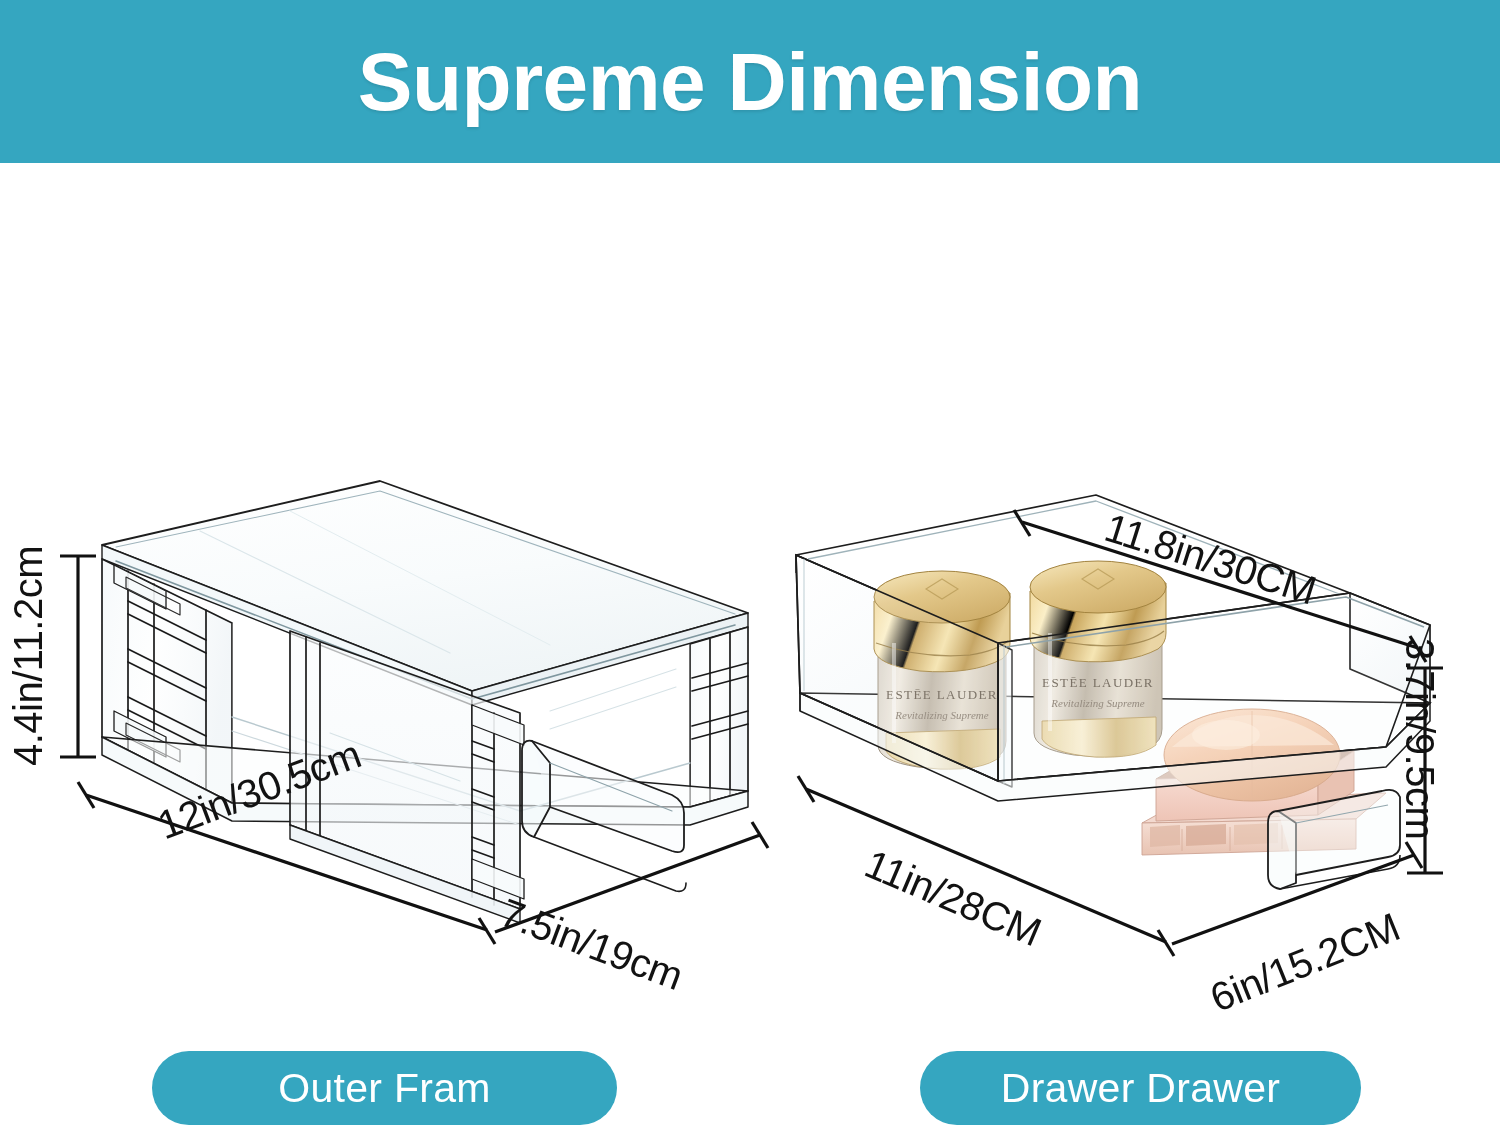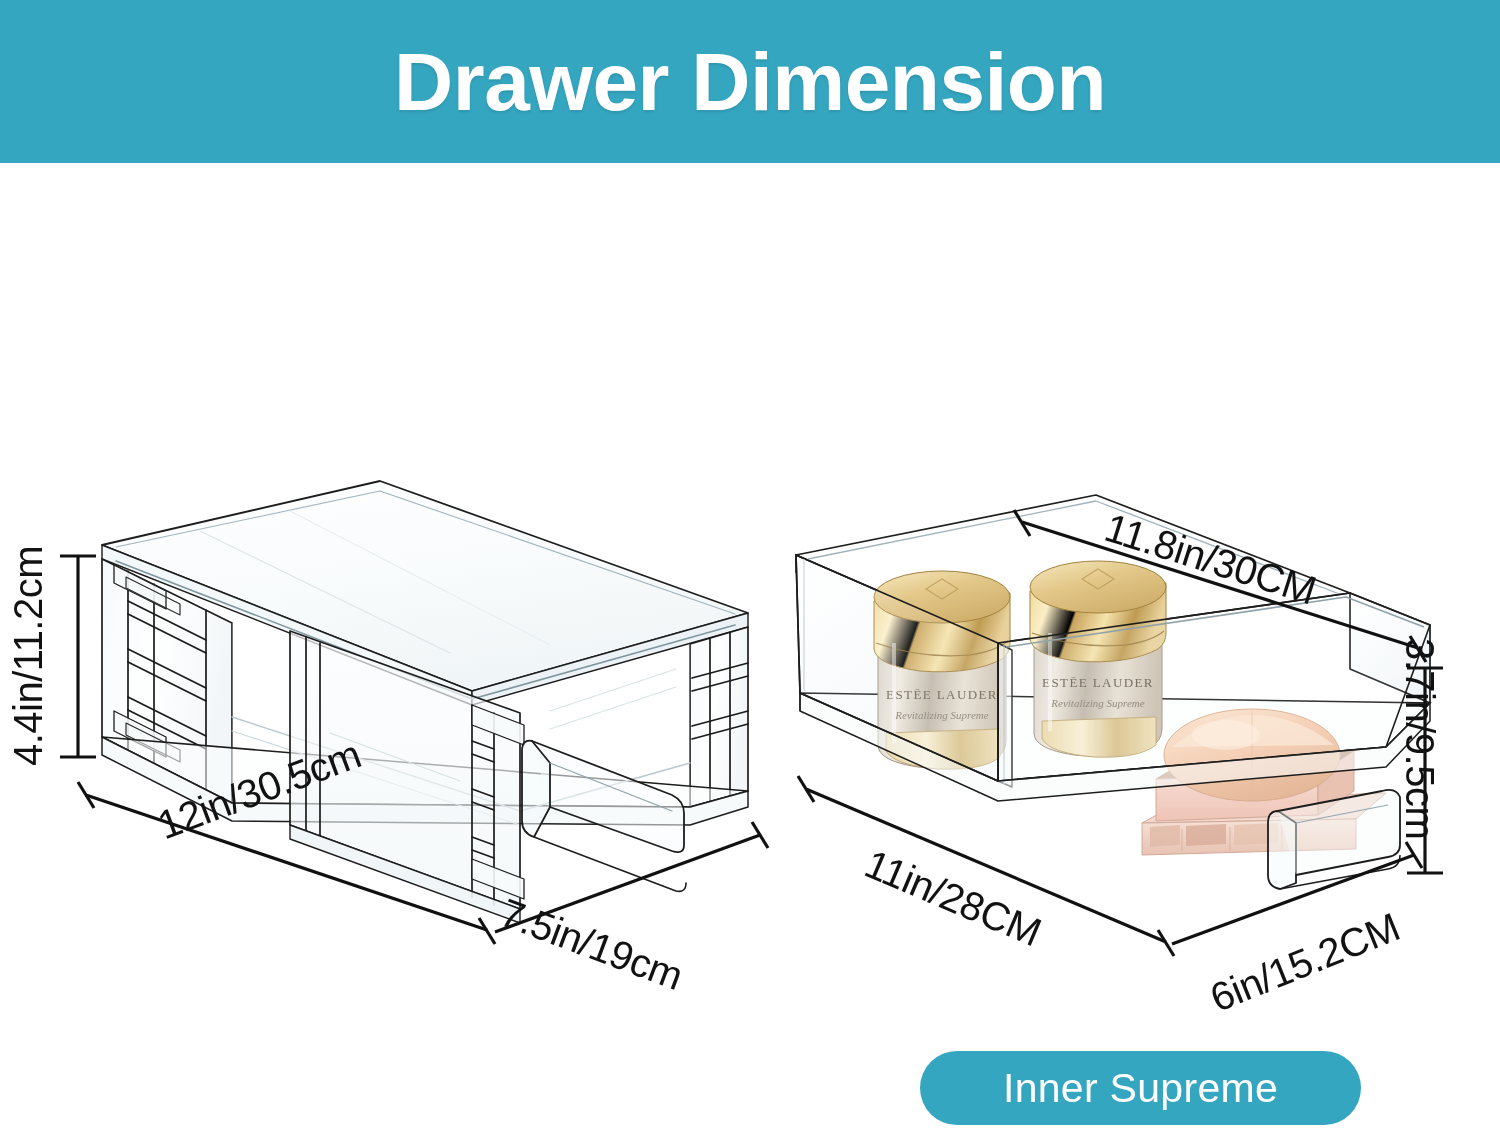--- a/index.html
+++ b/index.html
@@ -73,21 +73,21 @@
   }
   .pill-left  { left: 152px;  top: 1051px; width: 465px; }
   .pill-right { left: 920px;  top: 1051px; width: 441px; }
 </style>
 </head>
 <body>
 
 <div class="page">
 
   <div class="banner">
-    <div class="banner-title">Drawer Dimension</div>
+    <div class="banner-title">Supreme Dimension</div>
   </div>
 
   <div class="stage">
 
     <div class="outer-frame-wrap">
       <svg class="prod" width="690" height="450" viewBox="0 0 690 450">
         <defs>
           <linearGradient id="glassTop" x1="0" y1="0" x2="0.4" y2="1">
             <stop offset="0%" stop-color="#ffffff" stop-opacity="0.98"></stop>
             <stop offset="55%" stop-color="#f8fbfc" stop-opacity="0.92"></stop>
@@ -408,15 +408,16 @@
 
   <div class="dim dim-v-left">4.4in/11.2cm</div>
   <div class="dim dim-h-bot-l">12in/30.5cm</div>
   <div class="dim dim-d-bot-l">7.5in/19cm</div>
 
   <div class="dim dim-h-top-r">11.8in/30CM</div>
   <div class="dim dim-v-right">3.7in/9.5cm</div>
   <div class="dim dim-h-bot-r">11in/28CM</div>
   <div class="dim dim-d-bot-r">6in/15.2CM</div>
 
-  <div class="pill pill-right">Inner Supreme</div>
+  <div class="pill pill-left">Outer Fram</div>
+  <div class="pill pill-right">Drawer Drawer</div>
 
 </div>
 
 </body></html>

